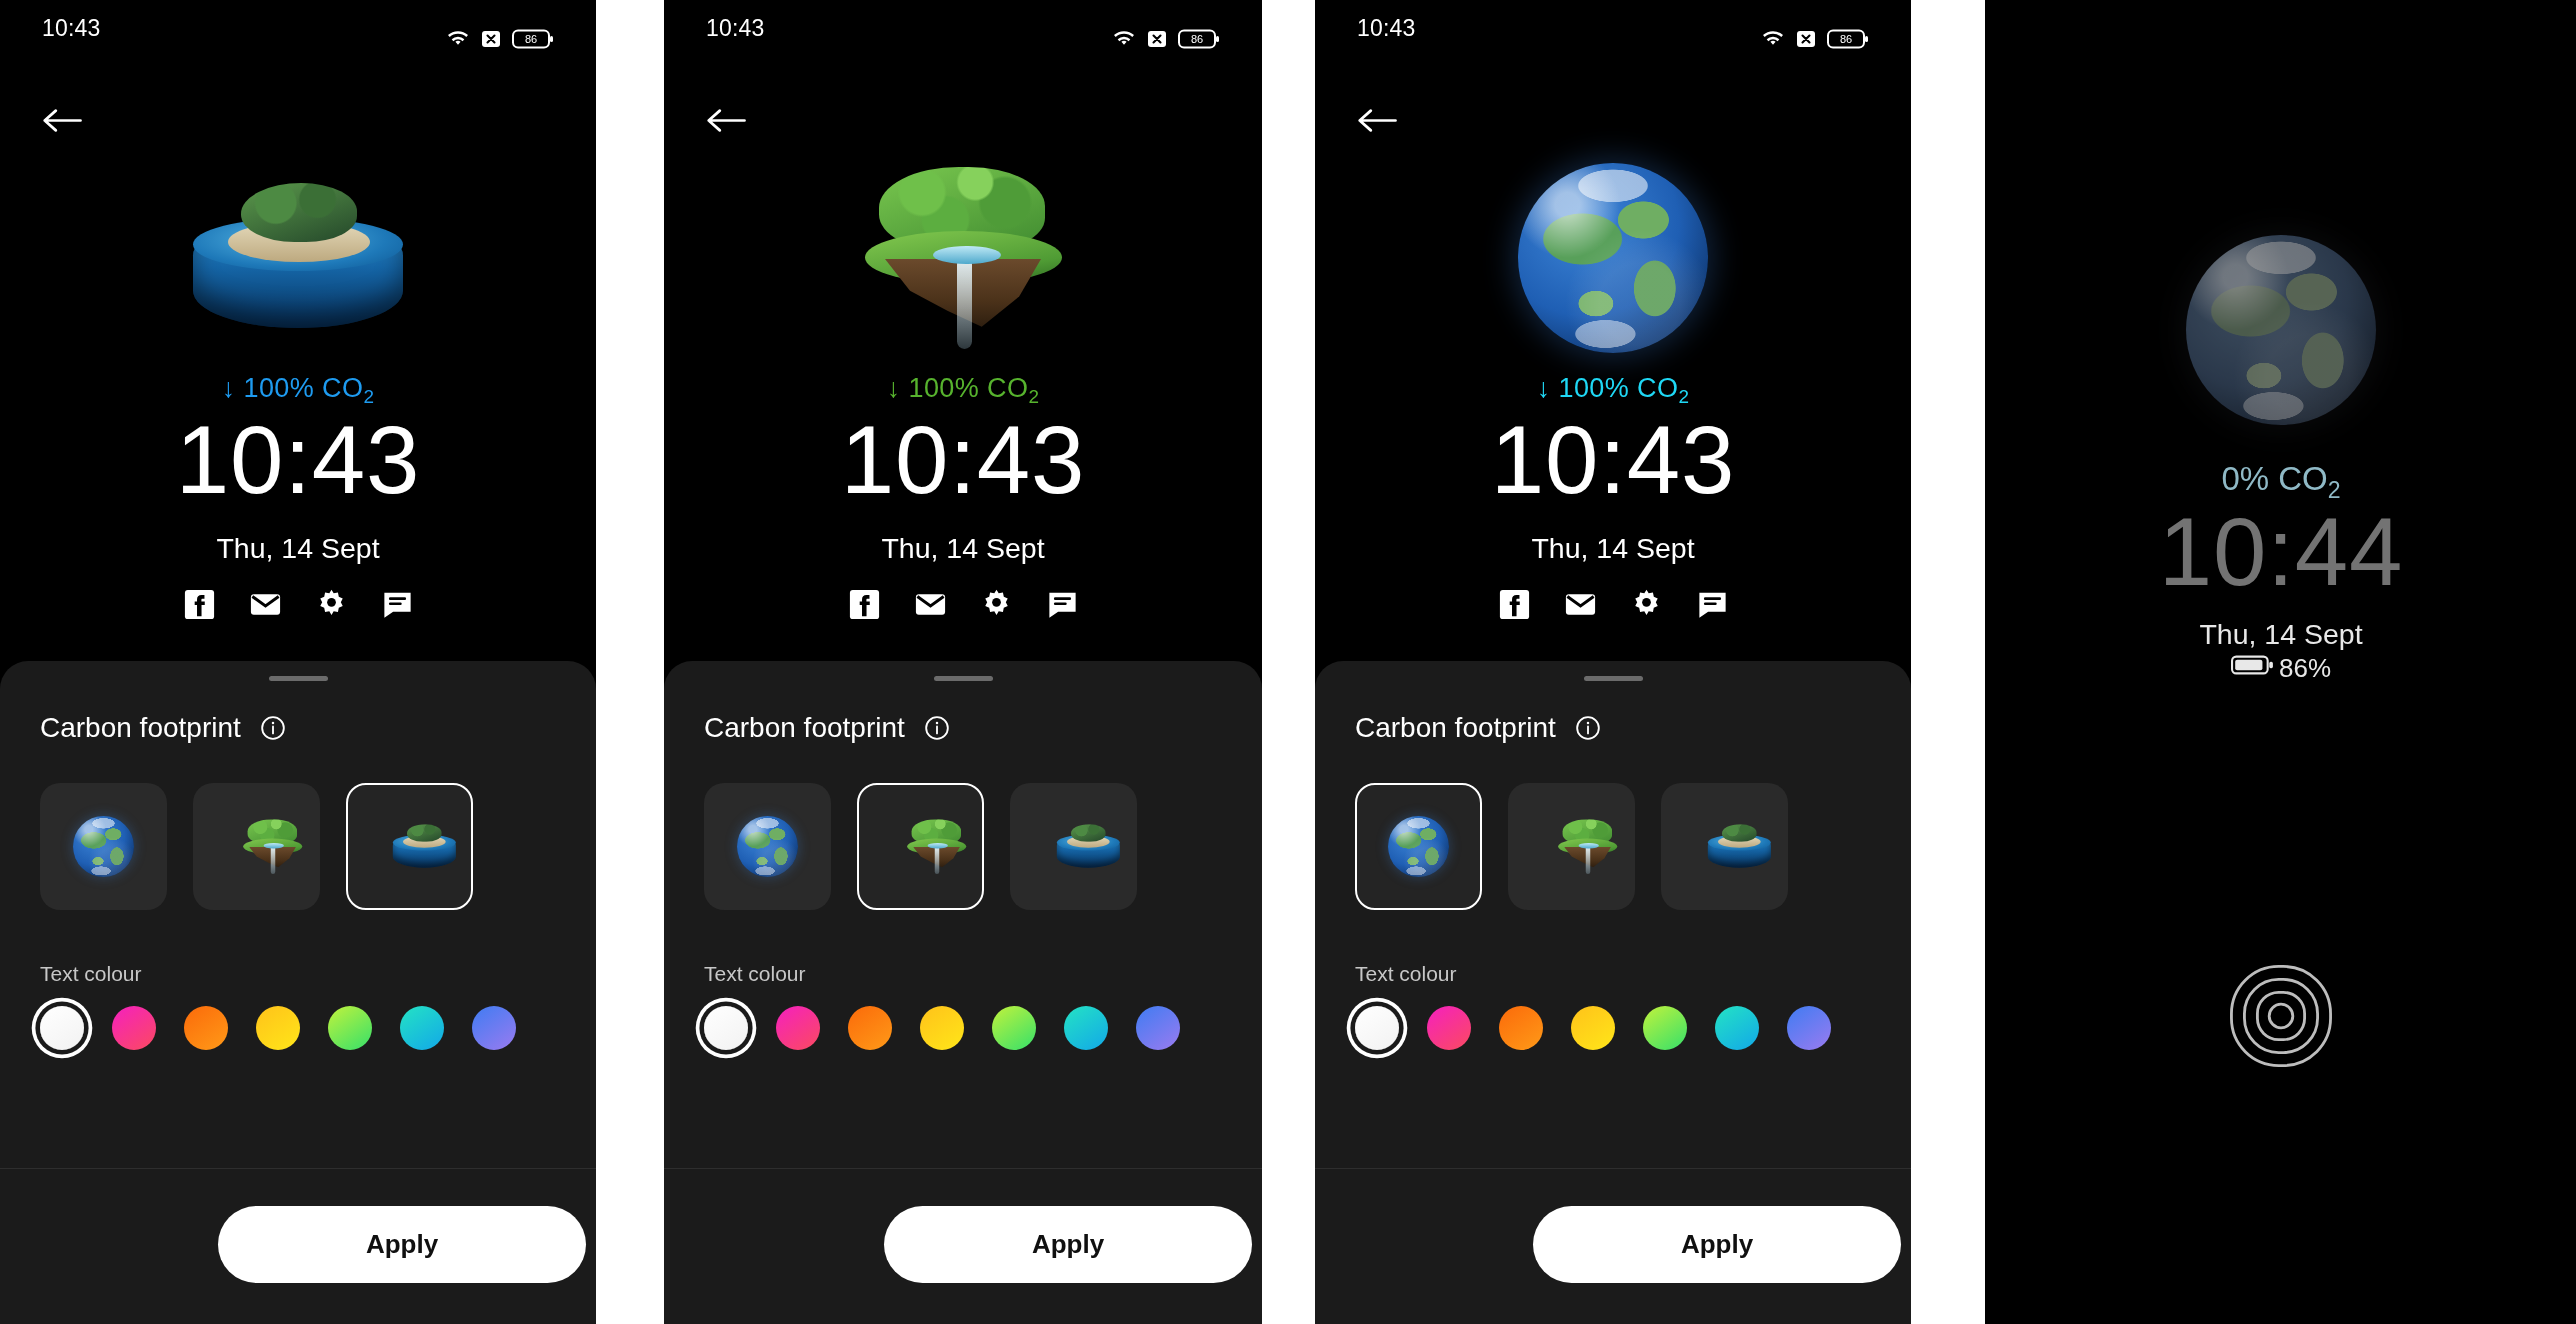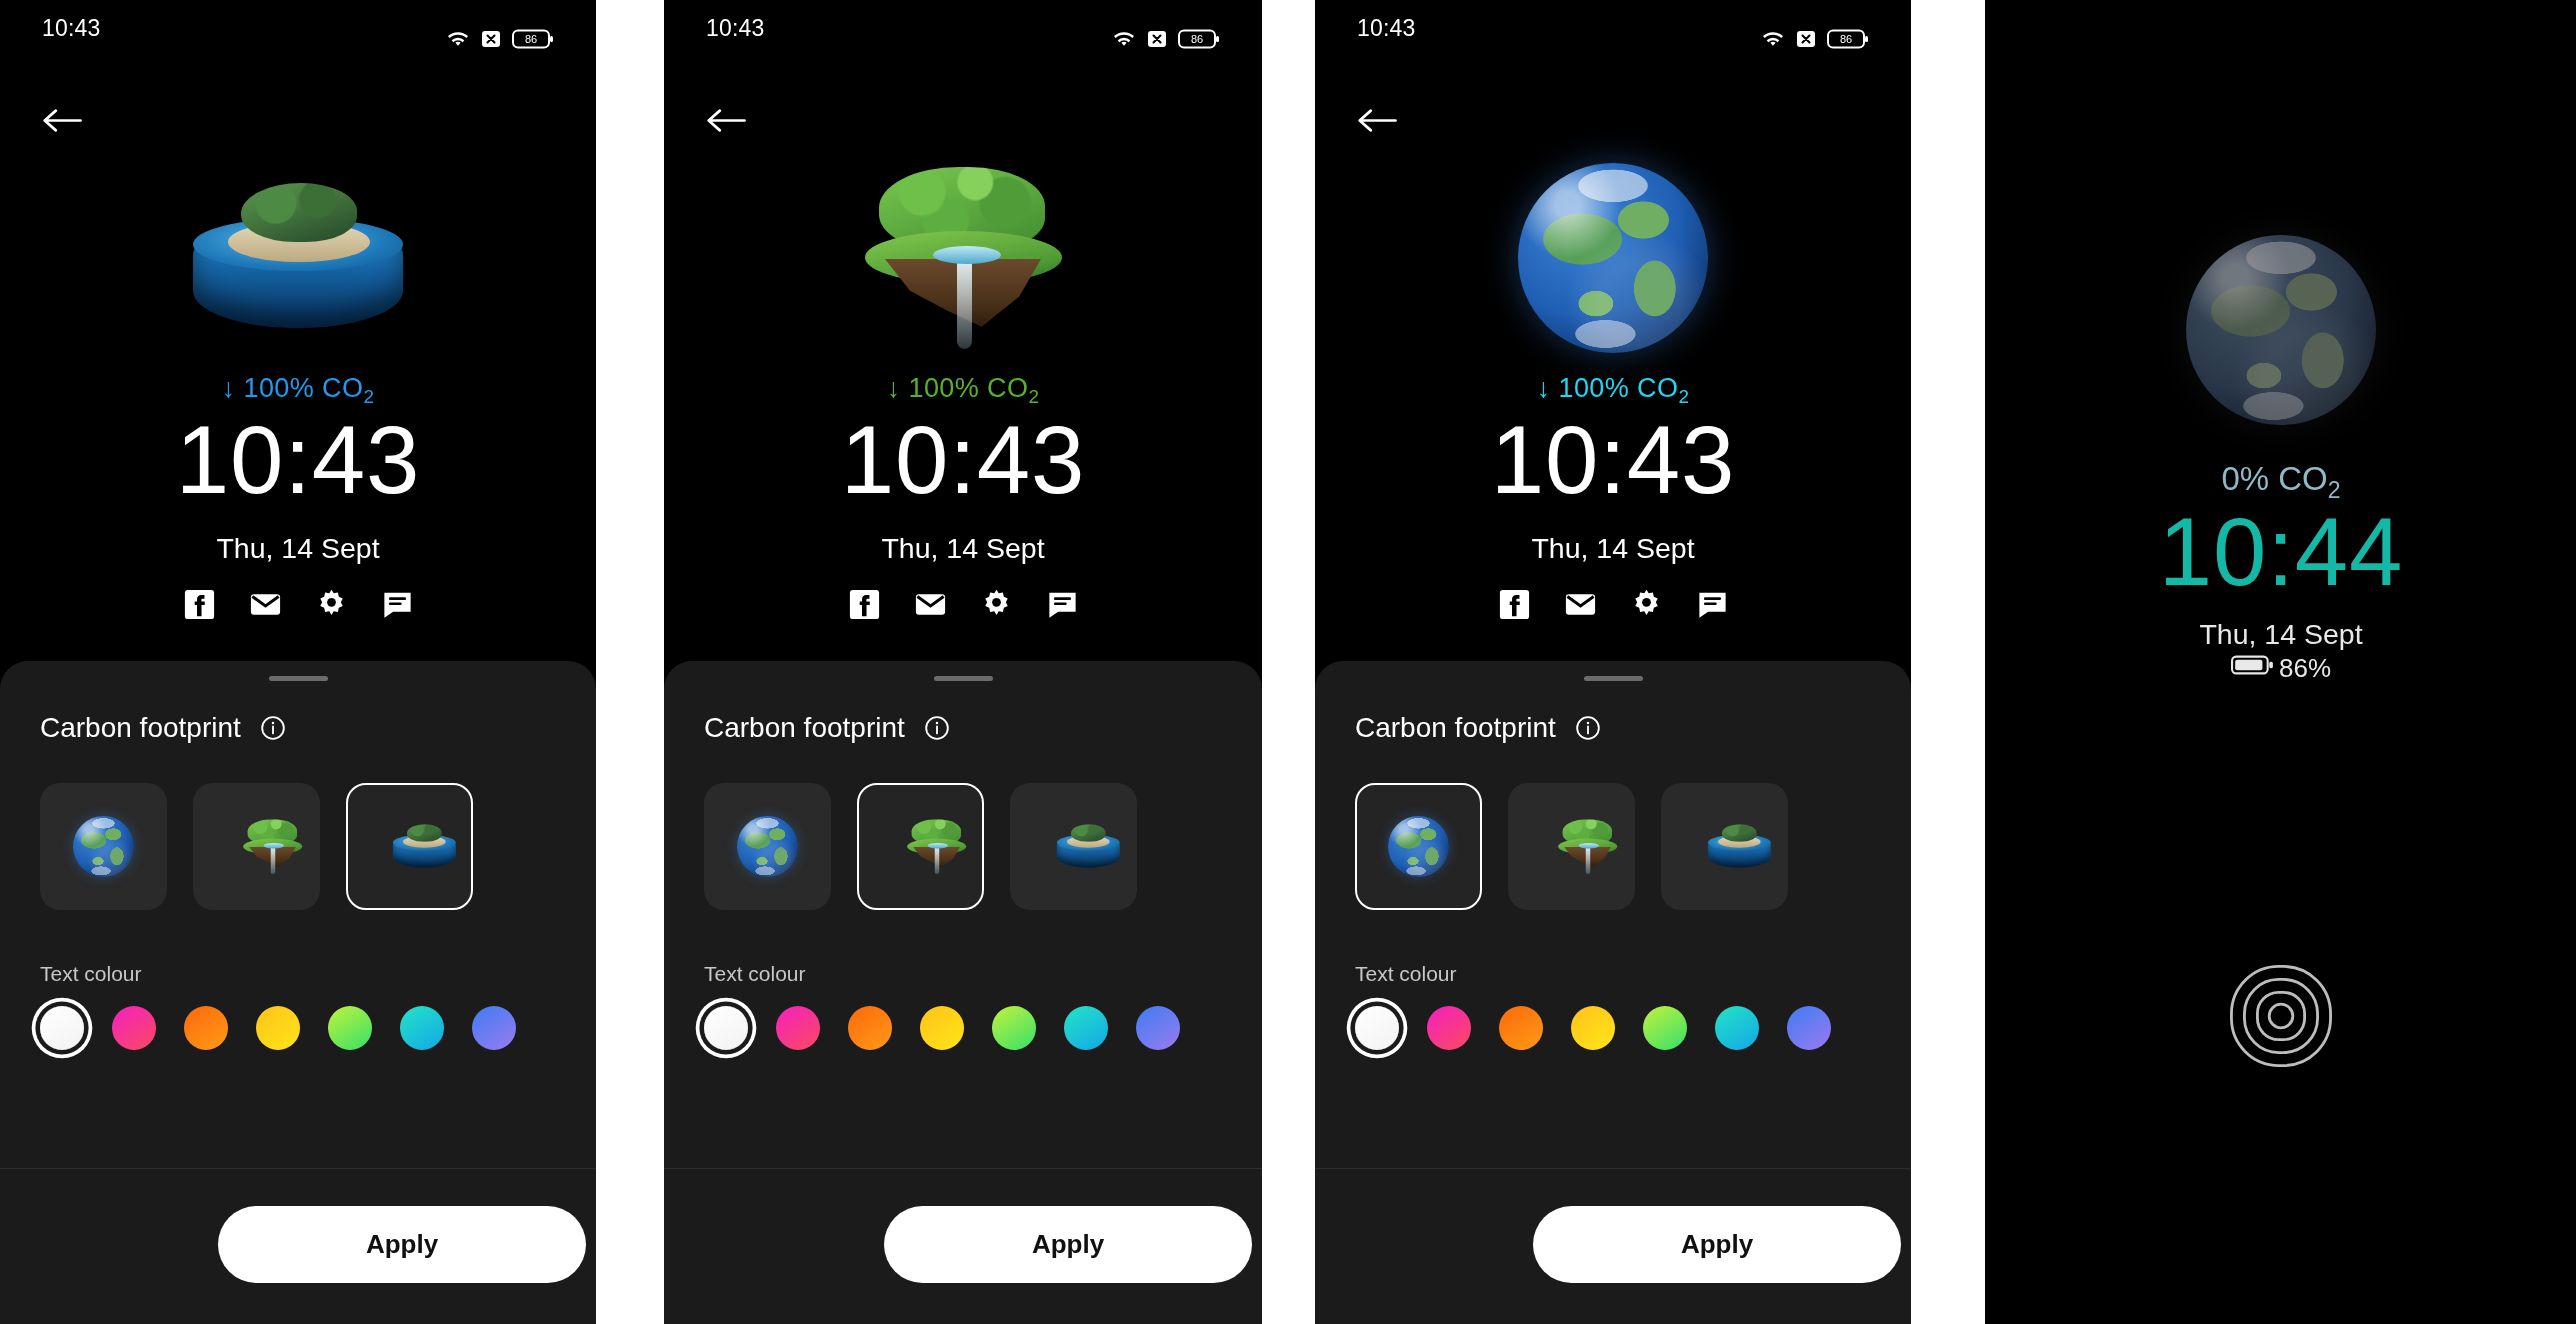--- a/index.html
+++ b/index.html
@@ -29,21 +29,21 @@
   
   .statusbar {
     position: absolute; top: 0; left: 0; right: 0;
     height: 57px;
     display: flex; align-items: center;
     justify-content: space-between;
     padding: 0 42px;
     color: #ffffff;
   }
   .sb-time { font-size: 23px; letter-spacing: 0.2px; }
-  .sb-icons { display: flex; align-items: flex-end; gap: 11px; margin-top: 20px; }
+  .sb-icons { display: flex; align-items: center; gap: 11px; margin-top: 20px; }
   .sb-icons svg { display: block; }
 
   
   .backbtn {
     position: absolute; top: 87px; left: 29px;
     width: 66px; height: 66px;
     display: flex; align-items: center; justify-content: center;
     cursor: pointer;
   }
   .backbtn svg { display: block; }
@@ -222,21 +222,21 @@
     position: absolute; left: 0; right: 0; top: 235px;
     display: flex; justify-content: center;
   }
   .aod-co2 {
     position: absolute; left: 0; right: 0; top: 460px;
     text-align: center; font-size: 33px; color: #8fb9c6;
   }
   .aod-co2 sub { font-size: .7em; }
   .aod-clock {
     position: absolute; left: 0; right: 0; top: 497px;
-    text-align: center; color: #14b8a6;
+    text-align: center; color: #737373;
     font-size: 96px; font-weight: 300; letter-spacing: 0.9px;
   }
   .aod-date {
     position: absolute; left: 0; right: 0; top: 618px;
     text-align: center; color: #e8e8e8; font-size: 28.5px; font-weight: 300;
   }
   .aod-batt {
     position: absolute; left: 0; right: 0; top: 653px;
     display: flex; align-items: center; justify-content: center; gap: 4px;
     color: #e8e8e8; font-size: 26px; font-weight: 300;

